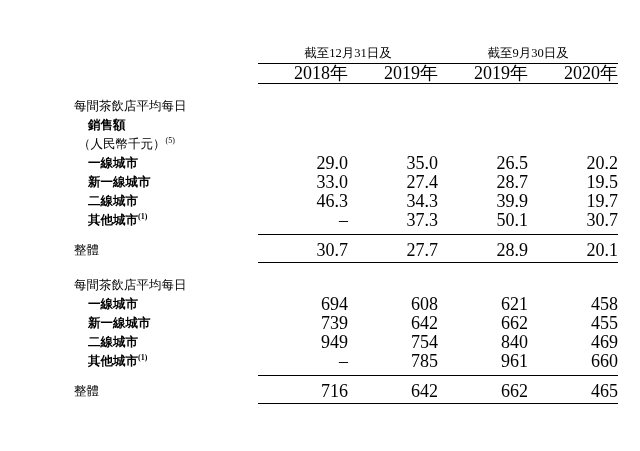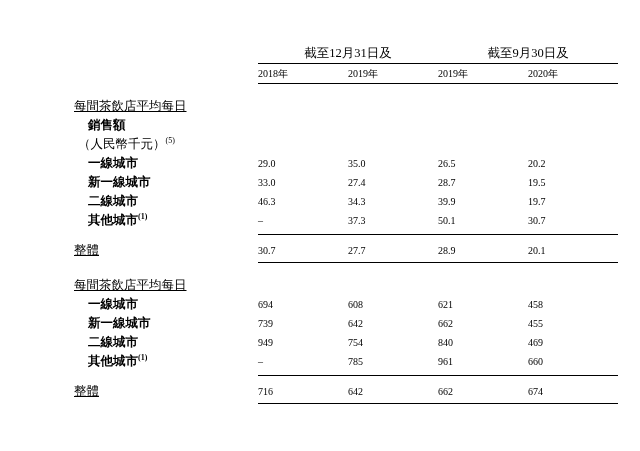--- a/index.html
+++ b/index.html
@@ -47,32 +47,32 @@
     font-size: 0;
     line-height: 0;
     padding: 0;
   }
   .spacer-2 { height: 2px; font-size: 0; line-height: 0; }
   .spacer-4 { height: 4px; font-size: 0; line-height: 0; }
   .spacer-6 { height: 6px; font-size: 0; line-height: 0; }
   .spacer-13 { height: 13px; font-size: 0; line-height: 0; }
 
   .num {
-    text-align: left;
-    font-size: 10px;
+    text-align: right;
+    font-size: 18px;
     line-height: 19px;
     padding-right: 16px;
     white-space: nowrap;
   }
   .lbl {
     font-size: 12.5px;
     line-height: 19px;
     white-space: nowrap;
   }
-  .lbl.ind0 { padding-left: 52px; text-decoration: underline; }
+  .lbl.ind0 { padding-left: 52px; }
   .lbl.ind1 { padding-left: 66px; font-weight: bold; }
   .lbl.ind2 { padding-left: 56px; }
   .sup {
     font-size: 8px;
     vertical-align: super;
     line-height: 0;
   }
   .dash { letter-spacing: 0; }
   .top-rule-row td { padding: 0; }
 </style>
@@ -243,21 +243,21 @@
         <td class="rule-cell"></td>
       </tr>
       <tr>
           <td class="spacer-6" colspan="5"></td>
         </tr>
       <tr>
         <td class="lbl ind0">整體</td>
         <td class="num">716</td>
         <td class="num">642</td>
         <td class="num">662</td>
-        <td class="num">674</td>
+        <td class="num">465</td>
       </tr>
       <tr>
           <td class="spacer-2" colspan="5"></td>
         </tr>
       <tr class="top-rule-row">
         <td></td>
         <td class="rule-cell"></td>
         <td class="rule-cell"></td>
         <td class="rule-cell"></td>
         <td class="rule-cell"></td>

